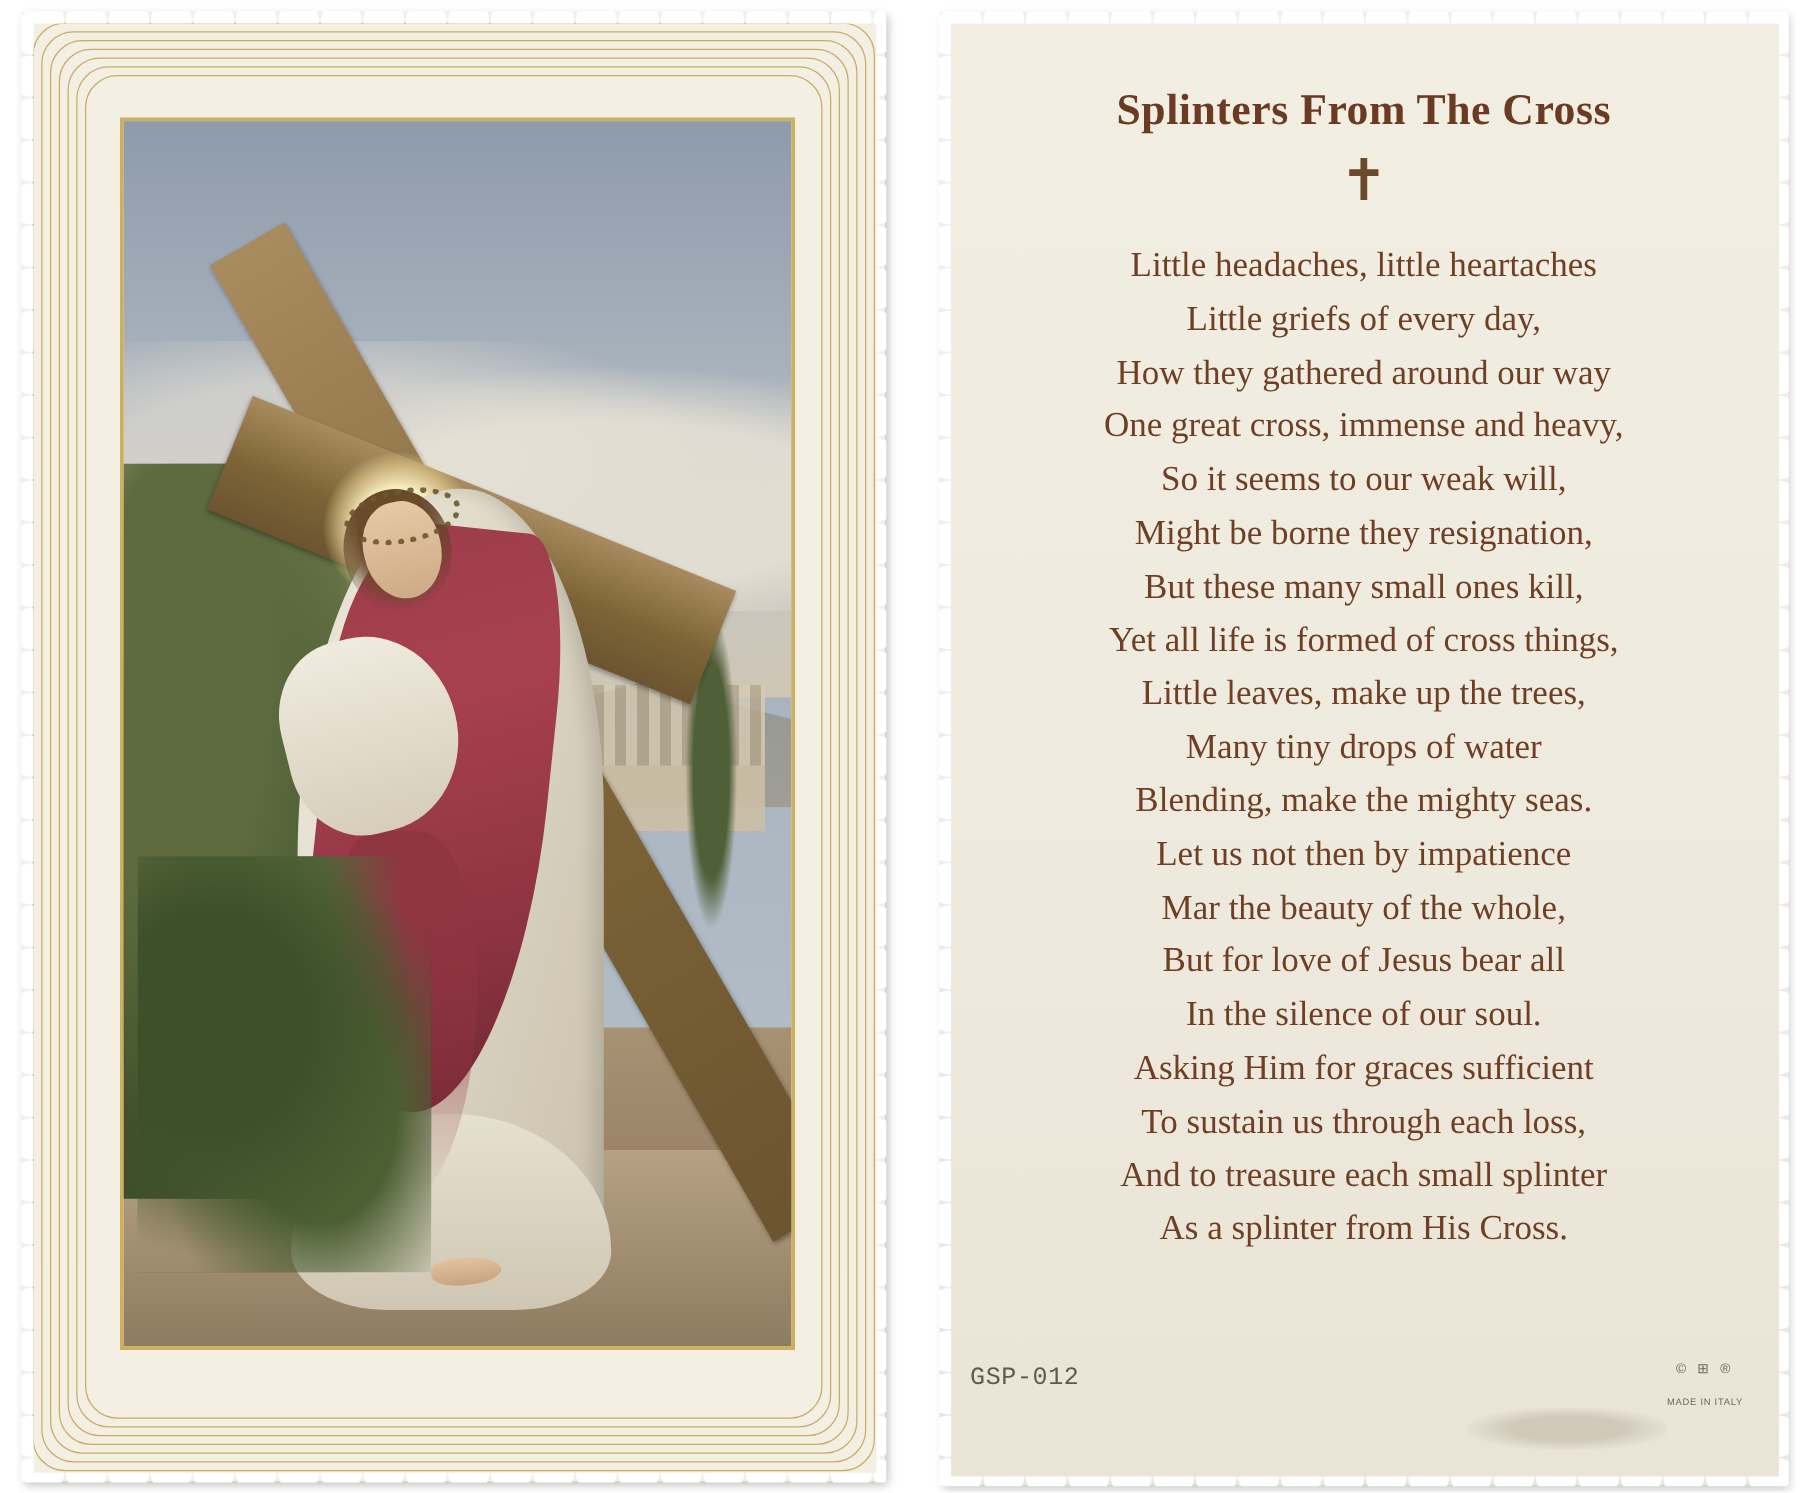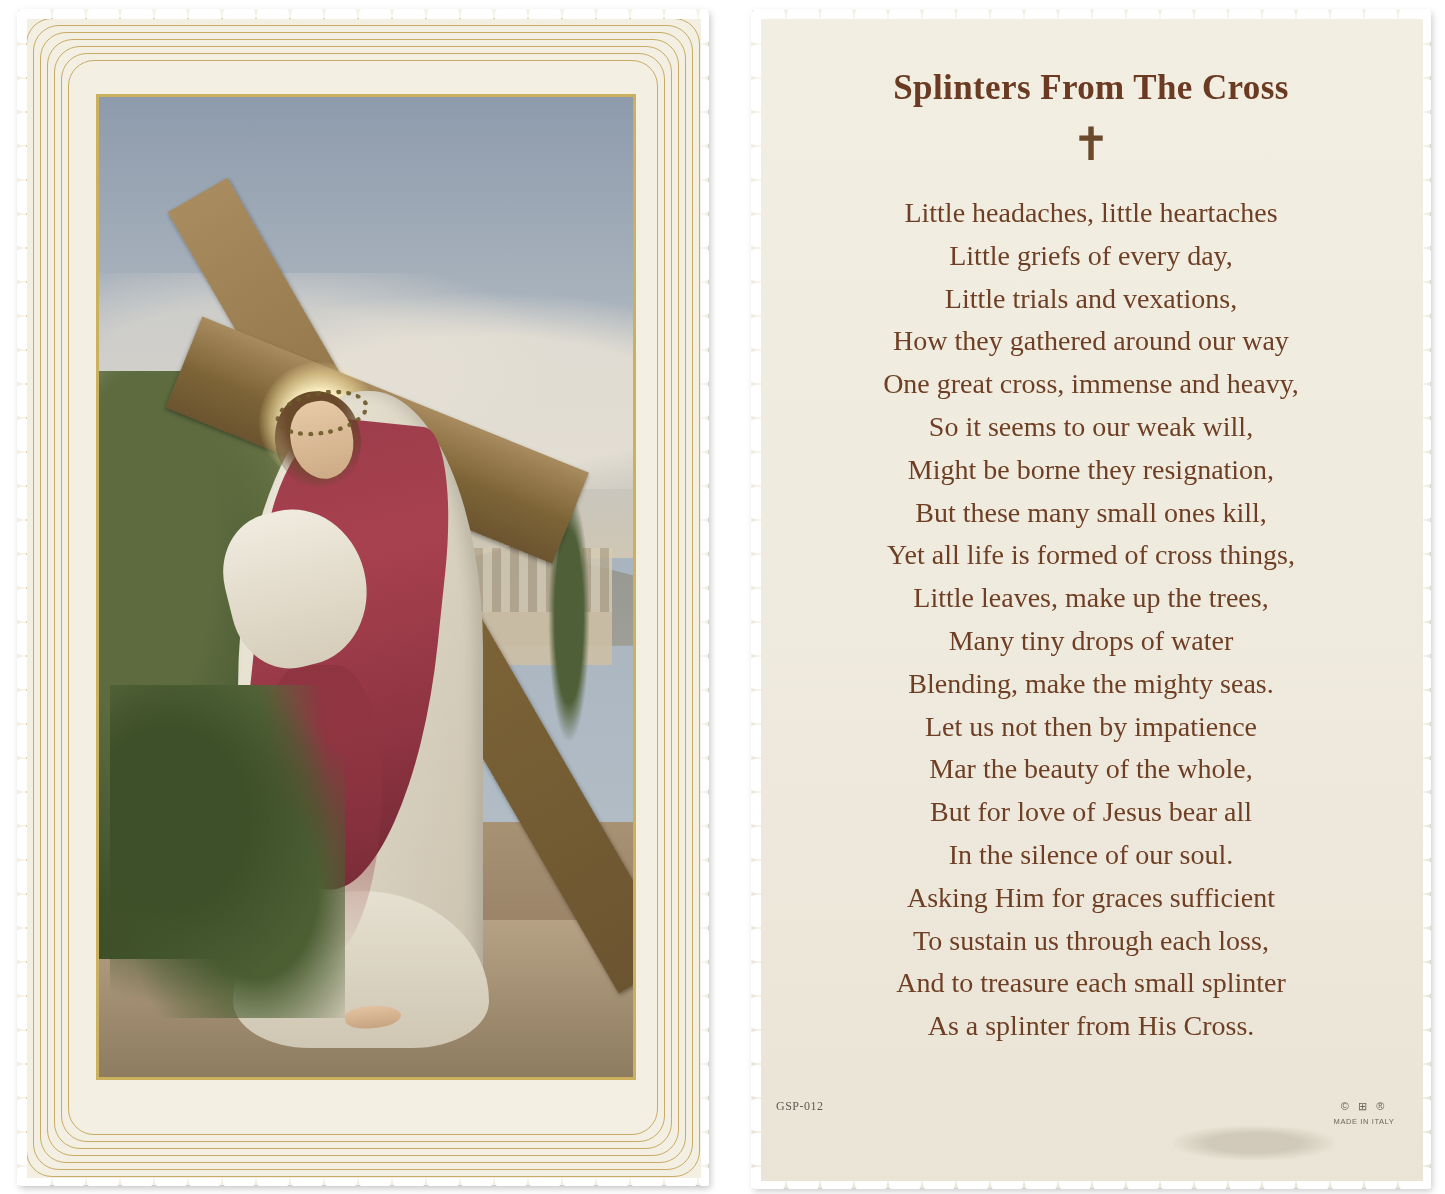--- a/index.html
+++ b/index.html
@@ -263,36 +263,36 @@
     color: #6e3f24;
     font-family: "Liberation Serif", serif;
     font-size: 28px;
     line-height: 42.8px;
   }
   .prayer-body .ln { display: block; white-space: nowrap; }
   .code {
     position: absolute;
     left: 24px;
     bottom: 74px;
-    font-family: Liberation Serif, serif;
-    font-size: 12px;
+    font-family: Liberation Mono, monospace;
+    font-size: 20px;
     color: #5d5a52;
     letter-spacing: .5px;
   }
   .made-in {
     position: absolute;
     right: 18px;
     bottom: 62px;
     width: 96px;
     text-align: center;
     color: #6a665c;
     font-family: "Liberation Sans", sans-serif;
   }
   .made-in .marks { font-size: 11px; letter-spacing: 3px; }
-  .made-in .mi { font-size: 7.5px; letter-spacing: .6px; margin-top: 4px; }
+  .made-in .mi { font-size: 7.5px; letter-spacing: .6px; margin-top: 16px; }
   .smudge {
     position: absolute;
     right: 96px; bottom: 28px;
     width: 160px; height: 34px;
     background: radial-gradient(ellipse at 50% 50%, rgba(150,140,125,0.30) 0 40%, rgba(150,140,125,0) 75%);
   }
 </style>
 </head>
 <body>
 
@@ -343,21 +343,20 @@
 
   <div class="card-right">
     <div class="paper"></div>
 
     <div class="prayer-title">Splinters From The Cross</div>
     <div class="cross-glyph">✝</div>
 
     <div class="prayer-body">
       <span class="ln">Little headaches, little heartaches</span>
       <span class="ln">Little griefs of every day,</span>
-      <span class="ln">Little trials and vexations,</span>
       <span class="ln">How they gathered around our way</span>
       <span class="ln">One great cross, immense and heavy,</span>
       <span class="ln">So it seems to our weak will,</span>
       <span class="ln">Might be borne they resignation,</span>
       <span class="ln">But these many small ones kill,</span>
       <span class="ln">Yet all life is formed of cross things,</span>
       <span class="ln">Little leaves, make up the trees,</span>
       <span class="ln">Many tiny drops of water</span>
       <span class="ln">Blending, make the mighty seas.</span>
       <span class="ln">Let us not then by impatience</span>

